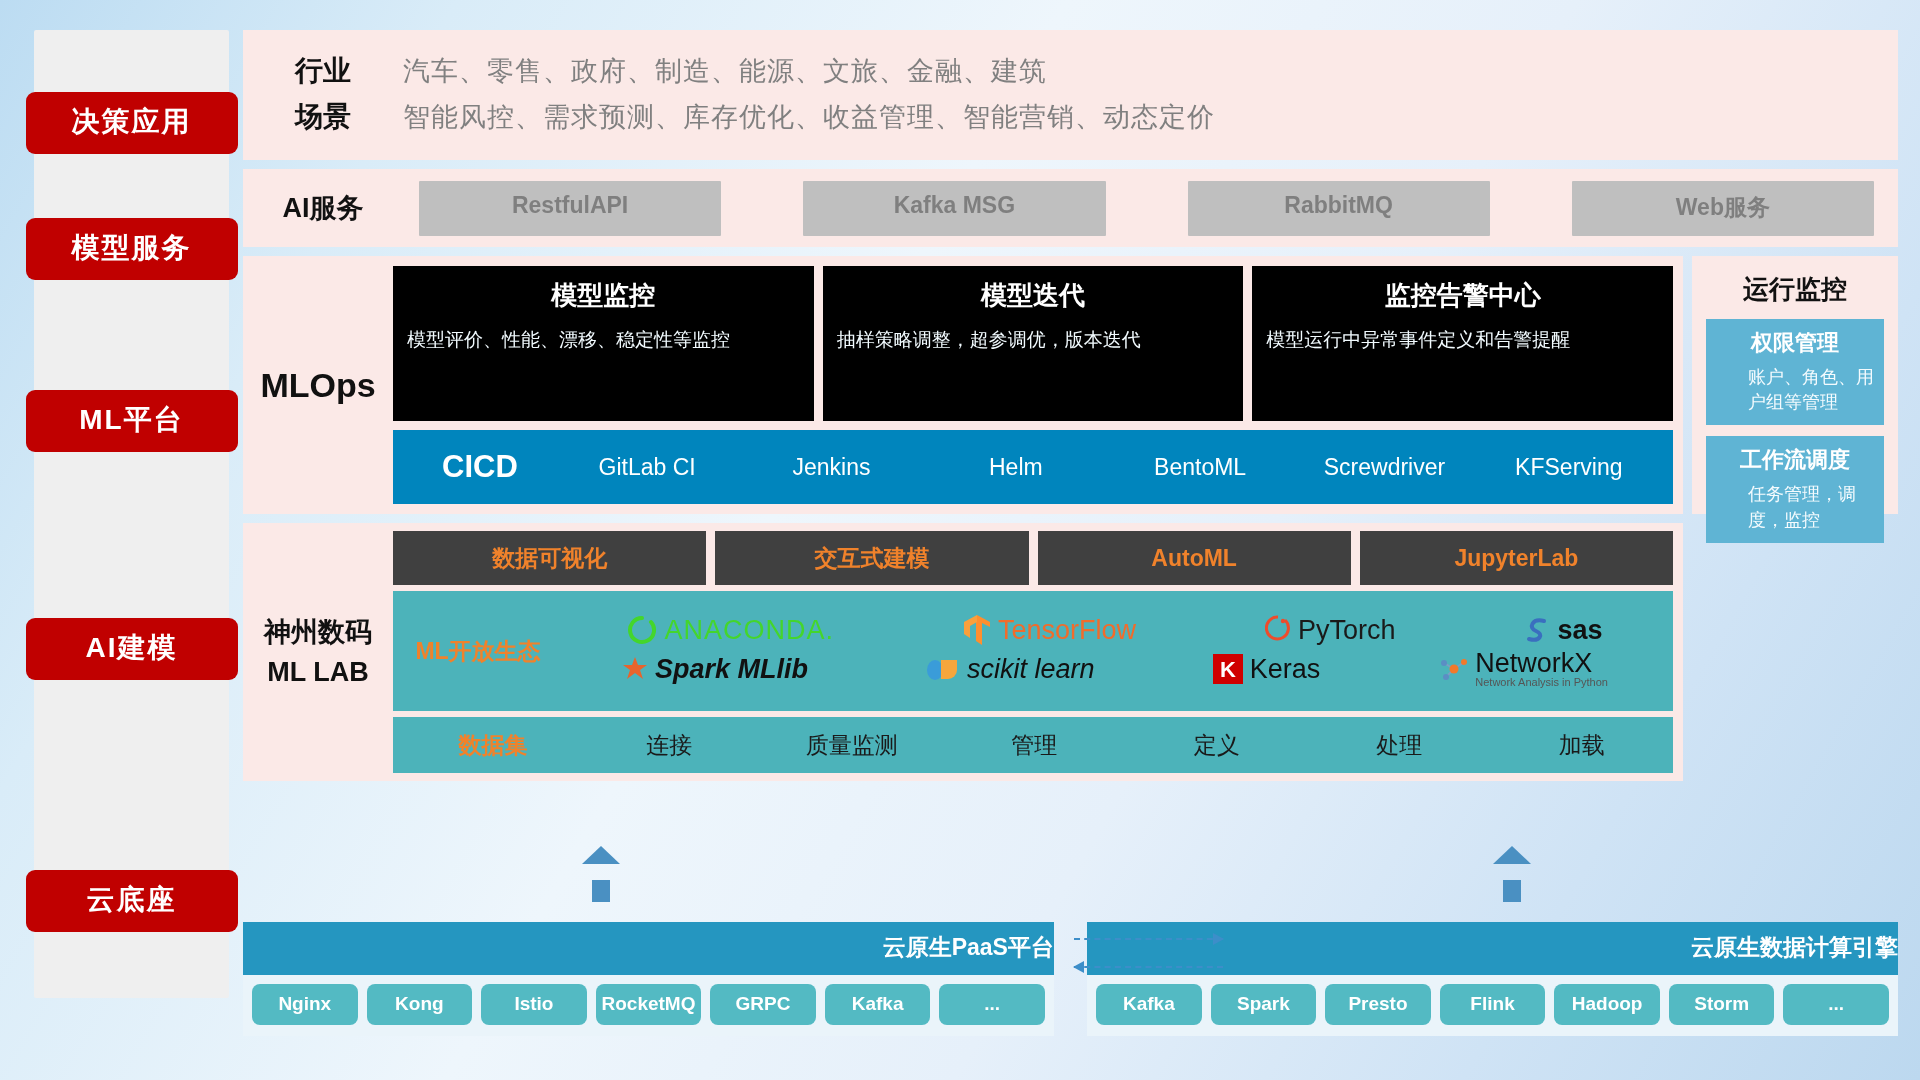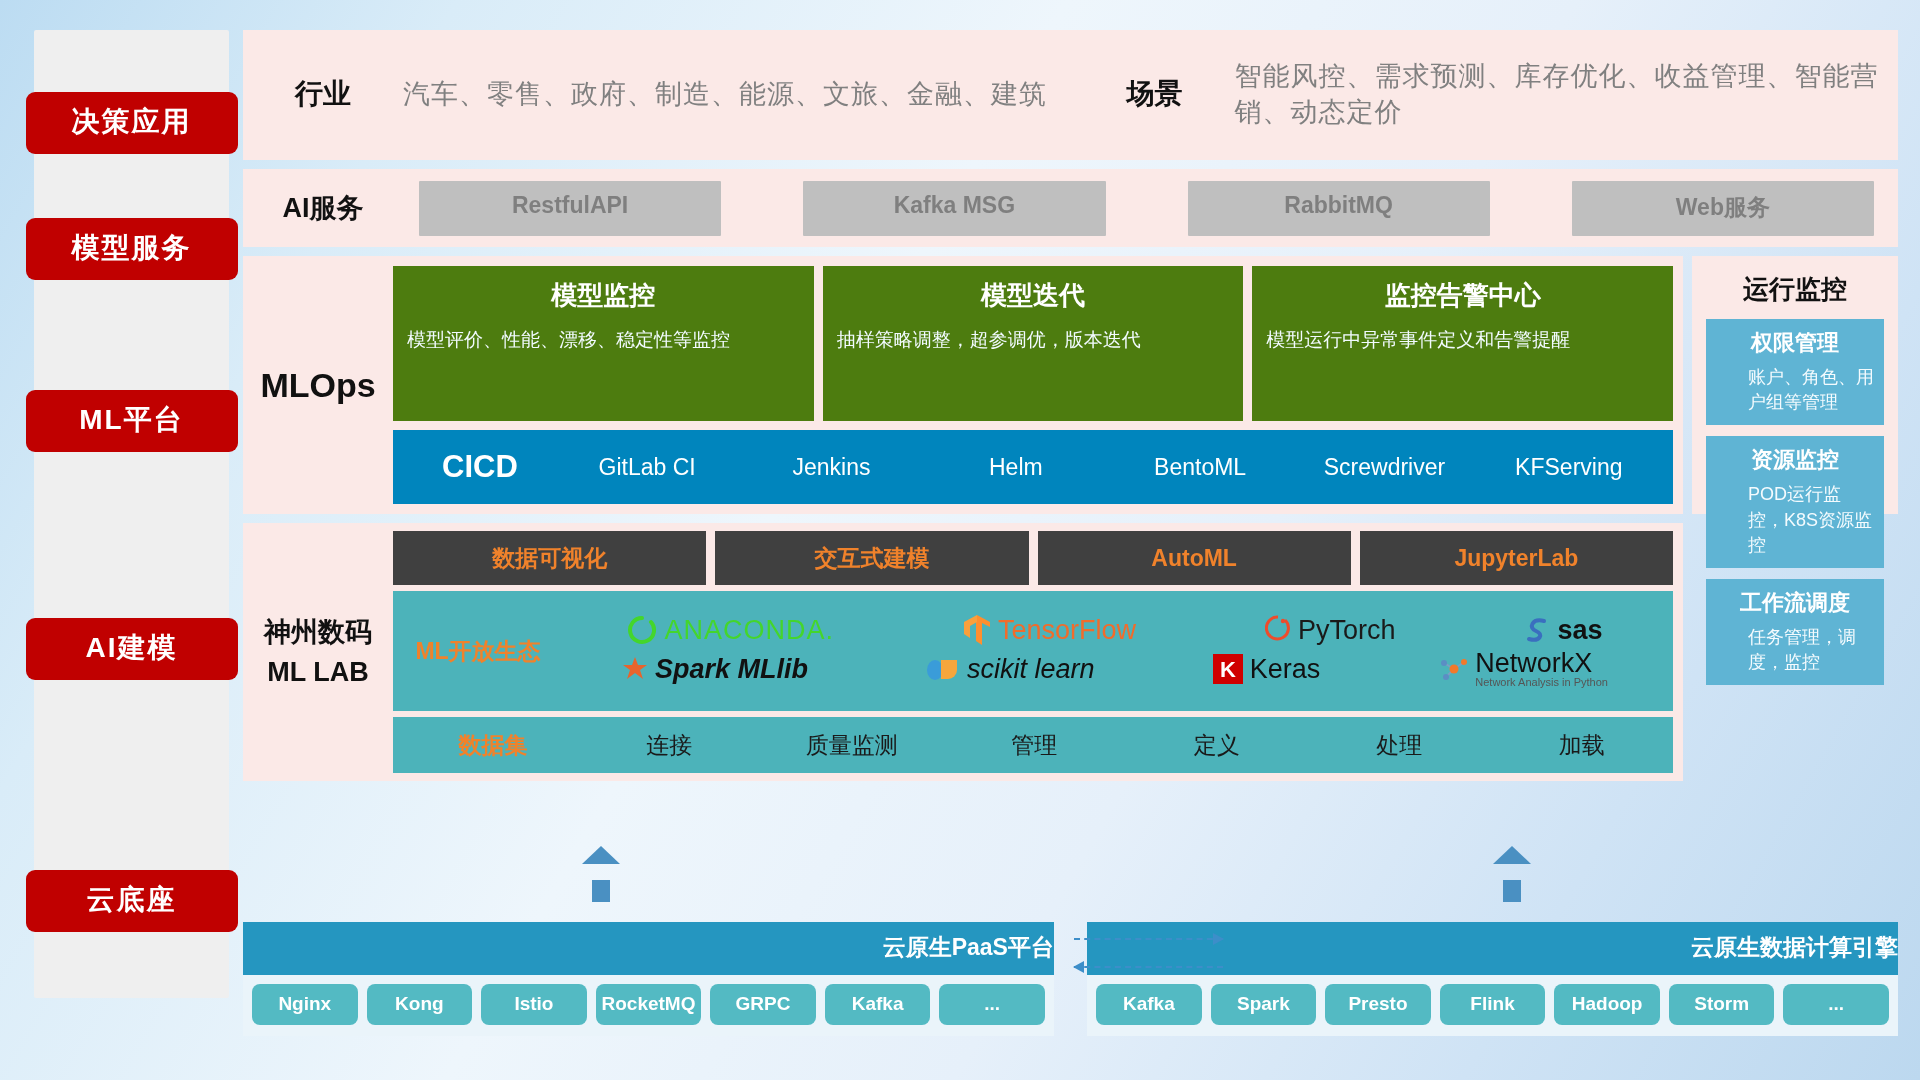--- a/index.html
+++ b/index.html
@@ -28,41 +28,41 @@
   
   .stack { flex: 1; display: flex; flex-direction: column; gap: 9px; height: 1010px; }
 
   .band { background: #fbe9e7; display: flex; align-items: center; }
   .band-label {
     font-size: 27px; font-weight: bold; color: #111; flex: none;
     text-align: center; line-height: 1.5;
   }
 
   
-  .row-industry { padding: 16px 0 18px 0; height: 130px; flex-direction: row; justify-content: center; gap: 8px; }
+  .row-industry { padding: 16px 0 18px 0; height: 130px; flex-direction: column; justify-content: center; gap: 8px; }
   .ind-line { display: flex; align-items: center; width: 100%; }
   .ind-key { width: 160px; text-align: center; font-size: 28px; font-weight: bold; color: #111; flex: none; }
   .ind-val { font-size: 27px; color: #808080; letter-spacing: 1px; }
 
   
   .row-ai { height: 78px; padding: 0 24px 0 0; }
   .row-ai .band-label { width: 160px; }
   .ai-chips { flex: 1; display: flex; gap: 82px; padding-left: 16px; }
   .ai-chip {
     flex: 1; background: #bfbfbf; color: #7f7f7f; font-size: 23px; font-weight: bold;
     text-align: center; padding: 11px 0 13px; border-radius: 1px;
   }
 
   
   .row-mlops-wrap { display: flex; gap: 9px; height: 258px; }
   .row-mlops { background: #fbe9e7; flex: 1; display: flex; align-items: center; padding: 10px 10px 10px 0; }
   .row-mlops .band-label { width: 150px; font-size: 34px; }
   .mlops-right { flex: 1; display: flex; flex-direction: column; gap: 9px; height: 100%; }
   .mlops-top { display: flex; gap: 9px; flex: 1; }
-  .mlops-card { flex: 1; background: #4d7c0f; color: #fff; padding: 12px 14px 10px; }
+  .mlops-card { flex: 1; background: #000000; color: #fff; padding: 12px 14px 10px; }
   .mlops-card h4 { font-size: 26px; font-weight: bold; text-align: center; margin-bottom: 13px; }
   .mlops-card p { font-size: 19px; line-height: 1.45; color: #f2fbff; }
   .cicd-bar { background: #0085bd; color: #fff; display: flex; align-items: center; height: 74px; padding: 0 12px; justify-content: space-between; }
   .cicd-title { font-size: 31px; font-weight: bold; width: 150px; text-align: center; flex: none; }
   .cicd-items { flex: 1; display: flex; }
   .cicd-item { flex: 1; text-align: center; font-size: 23px; line-height: 1.05; }
 
   
   .monitor { width: 206px; background: #fbe9e7; flex: none; padding: 10px 14px 12px; display: flex; flex-direction: column; }
   .monitor-title { font-size: 26px; font-weight: bold; text-align: center; color: #111; padding: 6px 0 12px; }
@@ -180,24 +180,20 @@
         </div>
       </div>
 
       <div class="monitor" style="height:auto;">
         <div class="monitor-title">运行监控</div>
         <div class="mon-card">
           <h5>权限管理</h5>
           <p>账户、角色、用户组等管理</p>
         </div>
         <div class="mon-card">
-          <h5>资源监控</h5>
-          <p>POD运行监控，K8S资源监控</p>
-        </div>
-        <div class="mon-card">
           <h5>工作流调度</h5>
           <p>任务管理，调度，监控</p>
         </div>
       </div>
     </div>
 
     <div class="row-lab-wrap">
       <div class="row-lab">
         <div class="band-label">
           <div>神州数码</div>

